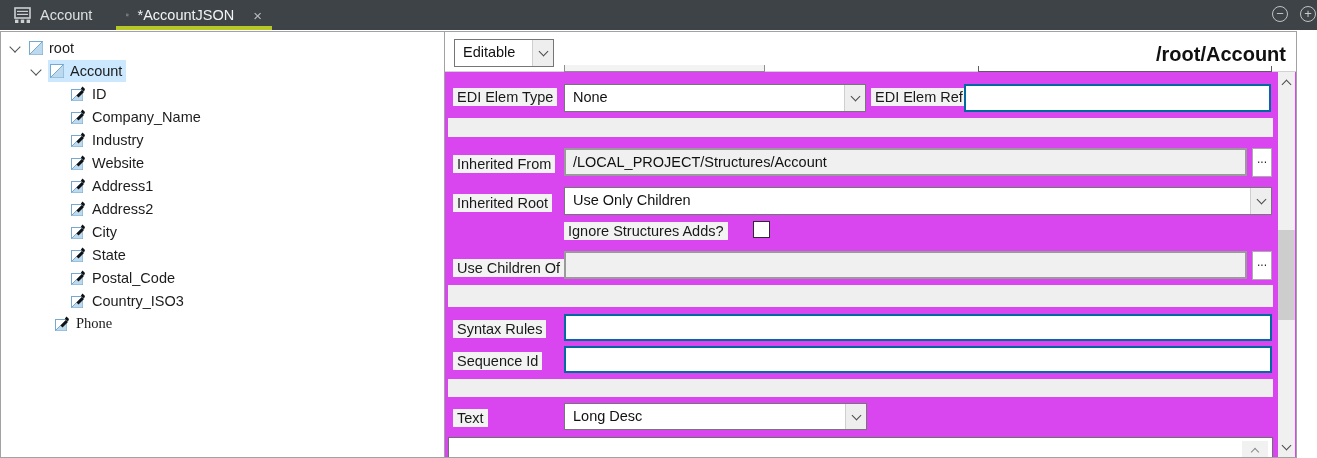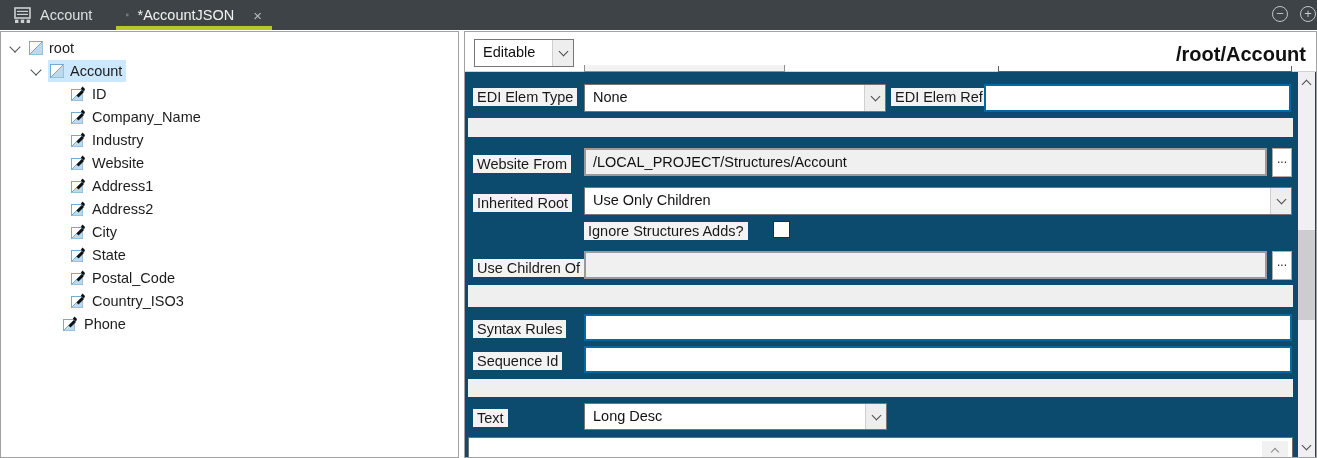--- a/index.html
+++ b/index.html
@@ -12,21 +12,21 @@
   .tab { position:absolute; top:0; height:30px; display:flex; align-items:center; gap:9px; padding:0 10px; cursor:default; }
   .tab .tlbl { color:#dde0e1; font-size:14.5px; }
   .tab.active .tlbl { color:#f2f4f4; }
   .underline { position:absolute; left:0; right:0; bottom:0; height:4px; background:#b5c827; }
   .closex { color:#b9bdbf; font-size:15px; margin-left:10px; line-height:1; }
   .circbtn { position:absolute; top:6px; width:16px; height:16px; border:1px solid #c0c4c6; border-radius:50%;
              color:#c8cccd; font-size:13px; line-height:14px; text-align:center; }
 
   
   .treepanel { position:absolute; left:0; top:31px; width:459px; height:427px; background:#fff; border:1px solid #a2a2a2; }
-  .rightpanel { position:absolute; left:464px; top:31px; width:853px; height:427px; background:#0c4a6e; border:1px solid #a2a2a2; overflow:hidden; }
+  .rightpanel { position:absolute; left:444px; top:31px; width:853px; height:427px; background:#d946ef; border:1px solid #a2a2a2; overflow:hidden; }
 
   
   .trow { position:absolute; height:23px; left:0; right:0; display:flex; align-items:center; font-size:14.5px; color:#1c1c1c; }
   .tchev { position:absolute; width:8px; height:8px; border-right:1.6px solid #4f5457; border-bottom:1.6px solid #4f5457;
            transform:rotate(45deg); top:7px; }
   .thl { position:absolute; display:flex; align-items:center; gap:6px; height:22px; padding:0 4px 0 2px; }
   .thl.sel { background:#cbe8ff; }
   .tlabel { white-space:nowrap; }
 
   
@@ -245,21 +245,21 @@
           <rect x="0.5" y="3.5" width="11" height="11" fill="#ffffff" stroke="#76a9cf"></rect>
           <path d="M11.5 3.5 L11.5 14.5 L0.5 14.5 Z" fill="#bcd9ee"></path>
           <line x1="11" y1="4" x2="1" y2="14" stroke="#76a9cf"></line>
           <path d="M5.5 9.5 L11 4 L13 6 L7.5 11.5 Z" fill="#111"></path>
           <path d="M11.5 0.5 L14 3 L13 5.5 L9.8 2.8 Z" fill="#111"></path>
         </svg>
         <span class="tlabel">Country_ISO3</span>
       </span>
     </div>
     <div class="trow" style="top:280px;">
-      <span class="thl" style="left:60px;">
+      <span class="thl" style="left:52px;font-family:Liberation Serif, serif;">
         <svg width="15" height="15" viewBox="0 0 15 15">
           <rect x="0.5" y="3.5" width="11" height="11" fill="#ffffff" stroke="#76a9cf"></rect>
           <path d="M11.5 3.5 L11.5 14.5 L0.5 14.5 Z" fill="#bcd9ee"></path>
           <line x1="11" y1="4" x2="1" y2="14" stroke="#76a9cf"></line>
           <path d="M5.5 9.5 L11 4 L13 6 L7.5 11.5 Z" fill="#111"></path>
           <path d="M11.5 0.5 L14 3 L13 5.5 L9.8 2.8 Z" fill="#111"></path>
         </svg>
         <span class="tlabel">Phone</span>
       </span>
     </div>
@@ -285,21 +285,21 @@
       <span class="combo-val">None</span>
       <span class="combo-btn">
           <i class="cv down"></i>
         </span>
     </div>
     <div class="flabel" style="left:426px;top:56px;">EDI Elem Ref</div>
     <input class="tbox" style="left: 519px; top: 52px; width: 307px;" value="">
 
     <div class="band" style="top:86px;height:19px;"></div>
 
-    <div class="flabel" style="left:8px;top:123px;">Website From</div>
+    <div class="flabel" style="left:8px;top:123px;">Inherited From</div>
     <input class="tbox ro" style="left: 119px; top: 116px; width: 683px;" readonly="" value="/LOCAL_PROJECT/Structures/Account">
     <button class="browse" style="left:807px;top:116px;">...</button>
 
     <div class="flabel" style="left:8px;top:162px;">Inherited Root</div>
     <div class="combo" style="left:119px;top:155px;width:708px;">
       <span class="combo-val">Use Only Children</span>
       <span class="combo-btn">
           <i class="cv down"></i>
         </span>
     </div>

